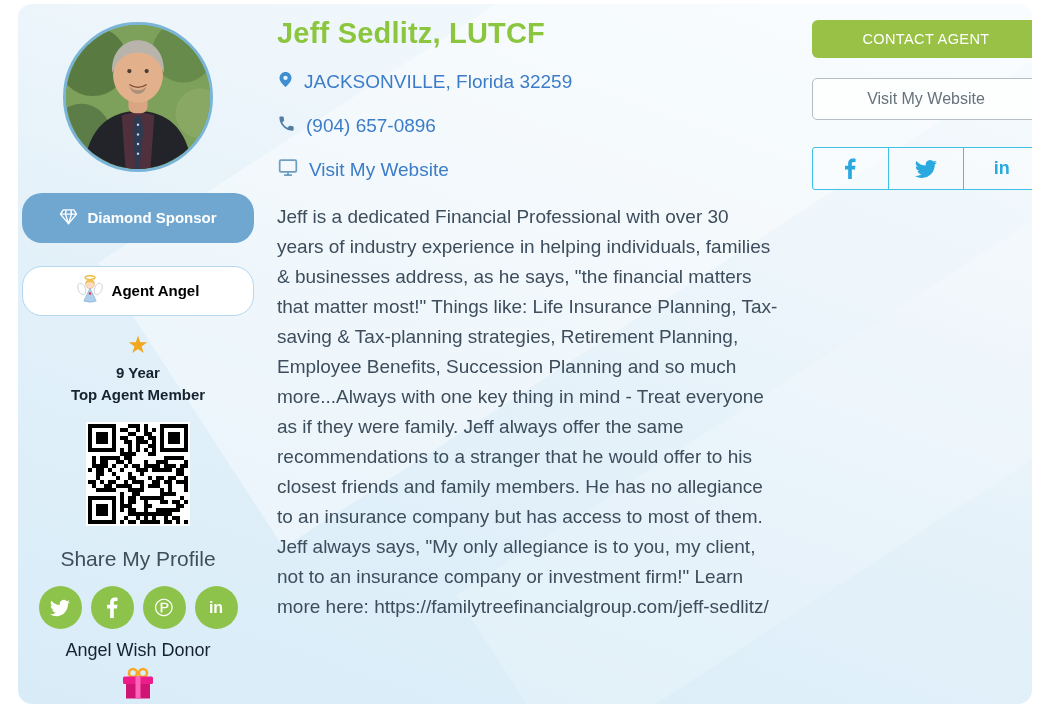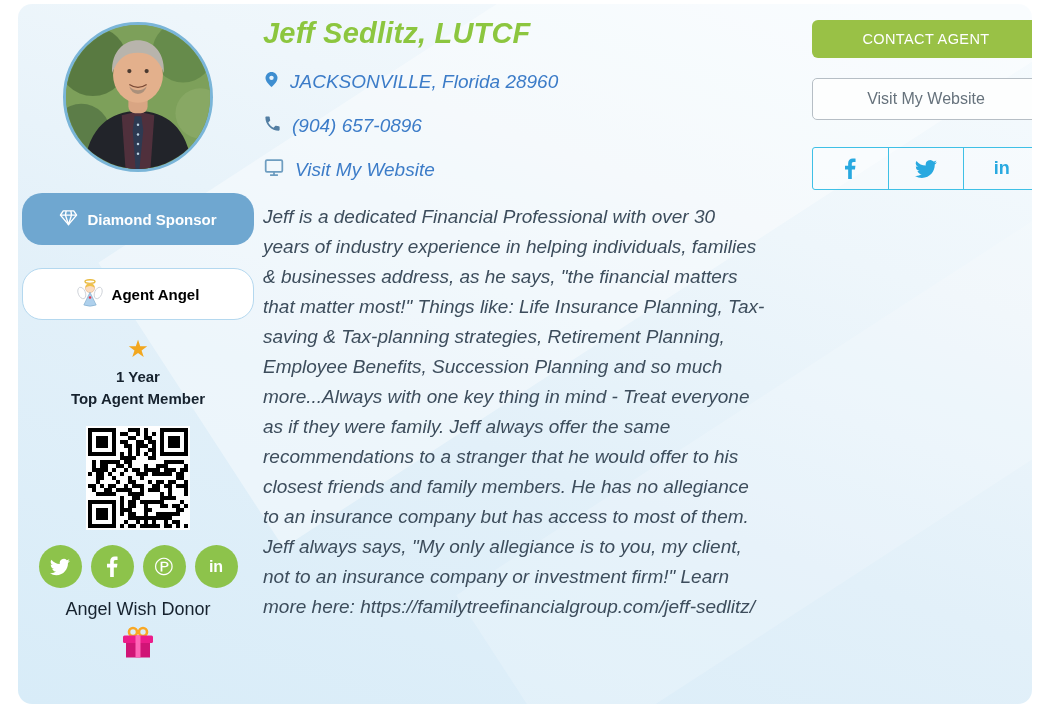--- a/index.html
+++ b/index.html
@@ -33,21 +33,21 @@
   .share-row { margin-top:15px; display:flex; gap:9px; }
   .scircle { width:43px; height:43px; border-radius:50%; background:#8dc34b; color:#fff;
              display:flex; align-items:center; justify-content:center; cursor:pointer; }
   .scircle svg { fill:#fff; }
   .scircle .in-txt { font-size:16px; font-weight:bold; }
   .scircle .p-txt  { font-size:25px; font-weight:normal; line-height:1; }
   .donor-label { margin-top:11px; font-size:18px; font-weight:normal; color:#16222e; }
   .gift { margin-top:5px; }
 
   
-  .main { position:absolute; left:245px; top:13px; width:502px;font-style:italic; }
+  .main { position:absolute; left:259px; top:13px; width:502px; }
   .name { font-size:29px; font-weight:bold; color:#8cc63f; letter-spacing:.2px; }
   .company { margin-top:23px; font-size:19px; font-weight:bold; color:#1e2a35; }
   .info-row { margin-top:19px; display:flex; align-items:center; gap:10px;
               font-size:19px; color:#3c7cc8; cursor:pointer; width:max-content; }
   .info-row svg { flex:0 0 auto; }
   .bio { margin-top:19px; font-size:19px; line-height:30px; color:#3d4d5c; }
 
   
   .right { position:absolute; left:794px; top:16px; width:228px; }
   .btn-contact { width:100%; height:38px; background:#99c146; border:none; border-radius:6px;
@@ -115,29 +115,30 @@
           <circle cx="13" cy="10" r="4.6" fill="#fbdcc0" stroke="#d9a87f" stroke-width=".5"></circle>
           <path d="M8.4 9.8 A4.6 4.6 0 0 1 17.6 9.8 Q13 6.4 8.4 9.8 Z" fill="#f0c24b"></path>
           <path d="M13 14.2 L19.2 27 Q13 29.4 6.8 27 Z" fill="#aed0ec" stroke="#7ba7c9" stroke-width=".6"></path>
           <circle cx="13" cy="19.5" r="1.3" fill="#e23c50"></circle>
         </svg>
       </span>
       <span>Agent Angel</span>
     </div>
 
     <div class="star">★</div>
-    <div class="member-line">1 Year</div>
+    <div class="member-line">9 Year</div>
     <div class="member-line2">Top Agent Member</div>
 
     <div class="qr">
       <svg id="qr" viewBox="0 0 25 25" shape-rendering="crispEdges">
           <path fill="#000" d="M0 0h1v1h-1zM1 0h1v1h-1zM2 0h1v1h-1zM3 0h1v1h-1zM4 0h1v1h-1zM5 0h1v1h-1zM6 0h1v1h-1zM0 1h1v1h-1zM6 1h1v1h-1zM0 2h1v1h-1zM2 2h1v1h-1zM3 2h1v1h-1zM4 2h1v1h-1zM6 2h1v1h-1zM0 3h1v1h-1zM2 3h1v1h-1zM3 3h1v1h-1zM4 3h1v1h-1zM6 3h1v1h-1zM0 4h1v1h-1zM2 4h1v1h-1zM3 4h1v1h-1zM4 4h1v1h-1zM6 4h1v1h-1zM0 5h1v1h-1zM6 5h1v1h-1zM0 6h1v1h-1zM1 6h1v1h-1zM2 6h1v1h-1zM3 6h1v1h-1zM4 6h1v1h-1zM5 6h1v1h-1zM6 6h1v1h-1zM18 0h1v1h-1zM19 0h1v1h-1zM20 0h1v1h-1zM21 0h1v1h-1zM22 0h1v1h-1zM23 0h1v1h-1zM24 0h1v1h-1zM18 1h1v1h-1zM24 1h1v1h-1zM18 2h1v1h-1zM20 2h1v1h-1zM21 2h1v1h-1zM22 2h1v1h-1zM24 2h1v1h-1zM18 3h1v1h-1zM20 3h1v1h-1zM21 3h1v1h-1zM22 3h1v1h-1zM24 3h1v1h-1zM18 4h1v1h-1zM20 4h1v1h-1zM21 4h1v1h-1zM22 4h1v1h-1zM24 4h1v1h-1zM18 5h1v1h-1zM24 5h1v1h-1zM18 6h1v1h-1zM19 6h1v1h-1zM20 6h1v1h-1zM21 6h1v1h-1zM22 6h1v1h-1zM23 6h1v1h-1zM24 6h1v1h-1zM0 18h1v1h-1zM1 18h1v1h-1zM2 18h1v1h-1zM3 18h1v1h-1zM4 18h1v1h-1zM5 18h1v1h-1zM6 18h1v1h-1zM0 19h1v1h-1zM6 19h1v1h-1zM0 20h1v1h-1zM2 20h1v1h-1zM3 20h1v1h-1zM4 20h1v1h-1zM6 20h1v1h-1zM0 21h1v1h-1zM2 21h1v1h-1zM3 21h1v1h-1zM4 21h1v1h-1zM6 21h1v1h-1zM0 22h1v1h-1zM2 22h1v1h-1zM3 22h1v1h-1zM4 22h1v1h-1zM6 22h1v1h-1zM0 23h1v1h-1zM6 23h1v1h-1zM0 24h1v1h-1zM1 24h1v1h-1zM2 24h1v1h-1zM3 24h1v1h-1zM4 24h1v1h-1zM5 24h1v1h-1zM6 24h1v1h-1zM10 0h1v1h-1zM11 0h1v1h-1zM12 0h1v1h-1zM14 0h1v1h-1zM8 1h1v1h-1zM9 1h1v1h-1zM12 1h1v1h-1zM14 1h1v1h-1zM16 1h1v1h-1zM10 2h1v1h-1zM11 2h1v1h-1zM14 2h1v1h-1zM15 2h1v1h-1zM8 3h1v1h-1zM9 3h1v1h-1zM12 3h1v1h-1zM13 3h1v1h-1zM15 3h1v1h-1zM16 3h1v1h-1zM9 4h1v1h-1zM10 4h1v1h-1zM12 4h1v1h-1zM13 4h1v1h-1zM14 4h1v1h-1zM16 4h1v1h-1zM10 5h1v1h-1zM12 5h1v1h-1zM15 5h1v1h-1zM16 5h1v1h-1zM8 6h1v1h-1zM10 6h1v1h-1zM12 6h1v1h-1zM14 6h1v1h-1zM16 6h1v1h-1zM8 7h1v1h-1zM9 7h1v1h-1zM10 7h1v1h-1zM11 7h1v1h-1zM15 7h1v1h-1zM16 7h1v1h-1zM1 8h1v1h-1zM3 8h1v1h-1zM4 8h1v1h-1zM5 8h1v1h-1zM6 8h1v1h-1zM7 8h1v1h-1zM9 8h1v1h-1zM10 8h1v1h-1zM19 8h1v1h-1zM20 8h1v1h-1zM21 8h1v1h-1zM22 8h1v1h-1zM23 8h1v1h-1zM1 9h1v1h-1zM3 9h1v1h-1zM4 9h1v1h-1zM7 9h1v1h-1zM8 9h1v1h-1zM10 9h1v1h-1zM14 9h1v1h-1zM17 9h1v1h-1zM18 9h1v1h-1zM19 9h1v1h-1zM24 9h1v1h-1zM1 10h1v1h-1zM2 10h1v1h-1zM3 10h1v1h-1zM4 10h1v1h-1zM6 10h1v1h-1zM9 10h1v1h-1zM11 10h1v1h-1zM12 10h1v1h-1zM14 10h1v1h-1zM15 10h1v1h-1zM16 10h1v1h-1zM17 10h1v1h-1zM19 10h1v1h-1zM20 10h1v1h-1zM21 10h1v1h-1zM23 10h1v1h-1zM24 10h1v1h-1zM0 11h1v1h-1zM2 11h1v1h-1zM3 11h1v1h-1zM5 11h1v1h-1zM8 11h1v1h-1zM12 11h1v1h-1zM13 11h1v1h-1zM14 11h1v1h-1zM16 11h1v1h-1zM17 11h1v1h-1zM18 11h1v1h-1zM19 11h1v1h-1zM20 11h1v1h-1zM22 11h1v1h-1zM23 11h1v1h-1zM2 12h1v1h-1zM3 12h1v1h-1zM6 12h1v1h-1zM10 12h1v1h-1zM13 12h1v1h-1zM22 12h1v1h-1zM23 12h1v1h-1zM2 13h1v1h-1zM7 13h1v1h-1zM10 13h1v1h-1zM11 13h1v1h-1zM15 13h1v1h-1zM17 13h1v1h-1zM18 13h1v1h-1zM20 13h1v1h-1zM21 13h1v1h-1zM24 13h1v1h-1zM0 14h1v1h-1zM1 14h1v1h-1zM3 14h1v1h-1zM5 14h1v1h-1zM6 14h1v1h-1zM9 14h1v1h-1zM11 14h1v1h-1zM12 14h1v1h-1zM13 14h1v1h-1zM16 14h1v1h-1zM17 14h1v1h-1zM19 14h1v1h-1zM20 14h1v1h-1zM22 14h1v1h-1zM23 14h1v1h-1zM24 14h1v1h-1zM1 15h1v1h-1zM4 15h1v1h-1zM5 15h1v1h-1zM7 15h1v1h-1zM8 15h1v1h-1zM9 15h1v1h-1zM10 15h1v1h-1zM13 15h1v1h-1zM15 15h1v1h-1zM16 15h1v1h-1zM17 15h1v1h-1zM20 15h1v1h-1zM24 15h1v1h-1zM2 16h1v1h-1zM3 16h1v1h-1zM4 16h1v1h-1zM5 16h1v1h-1zM6 16h1v1h-1zM10 16h1v1h-1zM11 16h1v1h-1zM12 16h1v1h-1zM13 16h1v1h-1zM18 16h1v1h-1zM20 16h1v1h-1zM24 16h1v1h-1zM8 17h1v1h-1zM11 17h1v1h-1zM12 17h1v1h-1zM18 17h1v1h-1zM19 17h1v1h-1zM20 17h1v1h-1zM21 17h1v1h-1zM8 18h1v1h-1zM10 18h1v1h-1zM11 18h1v1h-1zM13 18h1v1h-1zM14 18h1v1h-1zM15 18h1v1h-1zM16 18h1v1h-1zM17 18h1v1h-1zM18 18h1v1h-1zM23 18h1v1h-1zM8 19h1v1h-1zM10 19h1v1h-1zM11 19h1v1h-1zM14 19h1v1h-1zM18 19h1v1h-1zM19 19h1v1h-1zM21 19h1v1h-1zM22 19h1v1h-1zM24 19h1v1h-1zM8 20h1v1h-1zM9 20h1v1h-1zM10 20h1v1h-1zM14 20h1v1h-1zM15 20h1v1h-1zM22 20h1v1h-1zM23 20h1v1h-1zM8 21h1v1h-1zM10 21h1v1h-1zM11 21h1v1h-1zM14 21h1v1h-1zM17 21h1v1h-1zM18 21h1v1h-1zM19 21h1v1h-1zM20 21h1v1h-1zM21 21h1v1h-1zM22 21h1v1h-1zM10 22h1v1h-1zM11 22h1v1h-1zM12 22h1v1h-1zM13 22h1v1h-1zM14 22h1v1h-1zM15 22h1v1h-1zM16 22h1v1h-1zM17 22h1v1h-1zM18 22h1v1h-1zM19 22h1v1h-1zM20 22h1v1h-1zM9 23h1v1h-1zM12 23h1v1h-1zM14 23h1v1h-1zM16 23h1v1h-1zM19 23h1v1h-1zM21 23h1v1h-1zM22 23h1v1h-1zM8 24h1v1h-1zM10 24h1v1h-1zM11 24h1v1h-1zM13 24h1v1h-1zM14 24h1v1h-1zM15 24h1v1h-1zM16 24h1v1h-1zM17 24h1v1h-1zM19 24h1v1h-1zM20 24h1v1h-1zM22 24h1v1h-1zM24 24h1v1h-1z"></path>
         </svg>
     </div>
 
+    <div class="share-label">Share My Profile</div>
 
     <div class="share-row">
       <div class="scircle">
         <svg width="20" height="20" viewBox="0 0 24 24">
             <path d="M23.95 4.57a10 10 0 01-2.82.77 4.96 4.96 0 002.16-2.72c-.95.56-2 .96-3.12 1.19a4.92 4.92 0 00-8.39 4.48A13.94 13.94 0 011.64 3.16a4.92 4.92 0 001.52 6.57 4.9 4.9 0 01-2.23-.62v.06a4.92 4.92 0 003.95 4.83 4.99 4.99 0 01-2.21.08 4.94 4.94 0 004.6 3.42A9.87 9.87 0 010 19.54a13.99 13.99 0 007.56 2.21c9.05 0 14-7.5 14-13.99 0-.21 0-.42-.02-.63a9.94 9.94 0 002.41-2.56z"></path>
           </svg>
       </div>
       <div class="scircle">
         <svg width="11" height="21" viewBox="0 0 12 24">
             <path d="M7.5 24V13h3.6l.55-4.2H7.5V6.6c0-1.2.34-2.03 2.07-2.03h2.2V.83C11.4.78 10.1.7 8.6.7 5.46.7 3.3 2.6 3.3 6.1v2.7H-.3V13h3.6v11z"></path>
@@ -167,21 +168,21 @@
   <div class="main">
     <h1 class="name">Jeff Sedlitz, LUTCF</h1>
 
     <div class="info-row">
       <span>
         <svg width="17" height="21" viewBox="0 0 24 24">
             <path d="M12 1.5 C7.3 1.5 3.5 5.3 3.5 10 c0 5.8 8.5 12.8 8.5 12.8 s8.5 -7 8.5 -12.8 C20.5 5.3 16.7 1.5 12 1.5 z" fill="#3e8ed0"></path>
             <circle cx="12" cy="9.7" r="3.1" fill="#e8f3fb"></circle>
           </svg>
       </span>
-      <span>JACKSONVILLE, Florida 28960</span>
+      <span>JACKSONVILLE, Florida 32259</span>
     </div>
 
     <div class="info-row">
       <span>
         <svg width="19" height="19" viewBox="0 0 24 24">
             <path d="M6.62 10.79c1.44 2.83 3.76 5.14 6.59 6.59l2.2-2.21c.27-.27.67-.36 1.02-.24 1.12.37 2.33.57 3.57.57.55 0 1 .45 1 1V20c0 .55-.45 1-1 1-9.39 0-17-7.61-17-17 0-.55.45-1 1-1h3.5c.55 0 1 .45 1 1 0 1.25.2 2.45.57 3.57.11.35.03.74-.25 1.02l-2.2 2.2z" fill="#527ea3"></path>
           </svg>
       </span>
       <span>(904) 657-0896</span>
     </div>

